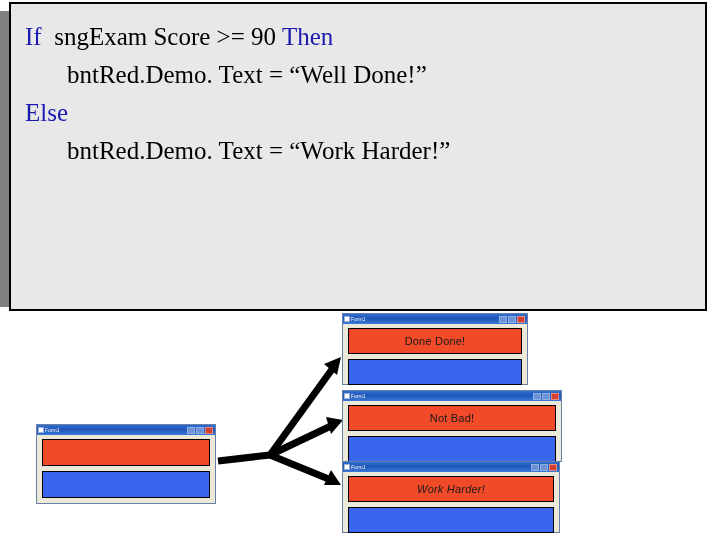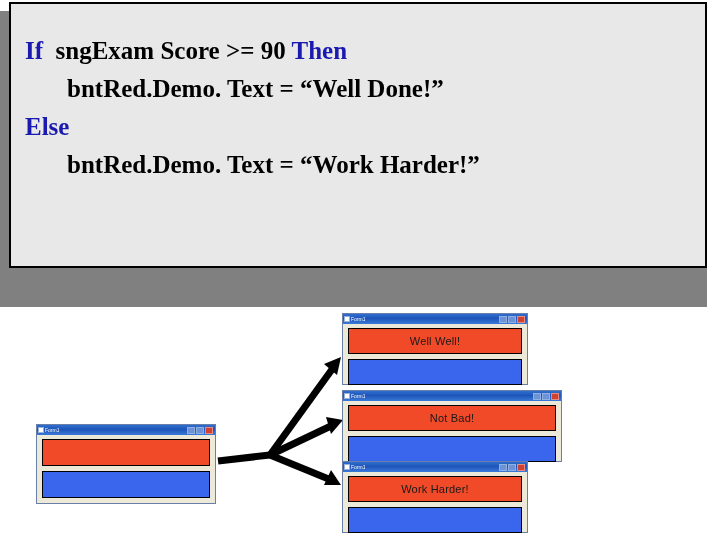--- a/index.html
+++ b/index.html
@@ -22,26 +22,25 @@
     top: 11px;
     width: 707px;
     height: 296px;
     background: #808080;
   }
   #code-box {
     position: absolute;
     left: 9px;
     top: 2px;
     width: 698px;
-    height: 266px;
+    height: 309px;
     background: #e8e8e8;
     border: 2px solid #000000;
     box-sizing: border-box;
-    padding: 28px 0 0 14px;
-    font-weight: bold;
+    padding: 14px 0 0 14px;
   }
   .code-line {
     font-family: "Liberation Serif", serif;
     font-size: 25px;
     line-height: 38px;
     white-space: pre;
     color: #000000;
     letter-spacing: 0px;
   }
   .kw { color: #1a1ab0; }
@@ -116,21 +115,21 @@
     letter-spacing: 0.2px;
   }
   .ctrl-btn.red { background: #f04a28; margin-bottom: 5px; }
   .ctrl-btn.blue { background: #3a66ee; }
 
   
   #win-initial { left: 36px; top: 424px; width: 180px; height: 80px; }
   #win-initial .ctrl-btn { height: 27px; }
   #win-welldone { left: 342px; top: 313px; width: 186px; height: 72px; }
   #win-notbad   { left: 342px; top: 390px; width: 220px; height: 72px; }
-  #win-workharder { left: 342px; top: 461px; width: 186px; height: 72px; }
+  #win-workharder { left: 342px; top: 461px; width: 218px; height: 72px; font-style: italic; }
 
   
   #arrows {
     position: absolute;
     left: 0;
     top: 0;
     width: 720px;
     height: 540px;
     pointer-events: none;
   }
@@ -188,21 +187,21 @@
       <span class="win-appicon"></span>
       <span class="win-title-text">Form1</span>
     </div>
     <div class="win-ctrls">
       <span class="win-btn"></span>
       <span class="win-btn"></span>
       <span class="win-btn close"></span>
     </div>
   </div>
   <div class="win-body">
-    <div class="ctrl-btn red">Well Well!</div>
+    <div class="ctrl-btn red">Done Done!</div>
     <div class="ctrl-btn blue"></div>
   </div>
 </div>
 
 <div class="win" id="win-notbad">
   <div class="win-titlebar">
     <div class="win-title-left">
       <span class="win-appicon"></span>
       <span class="win-title-text">Form1</span>
     </div>

